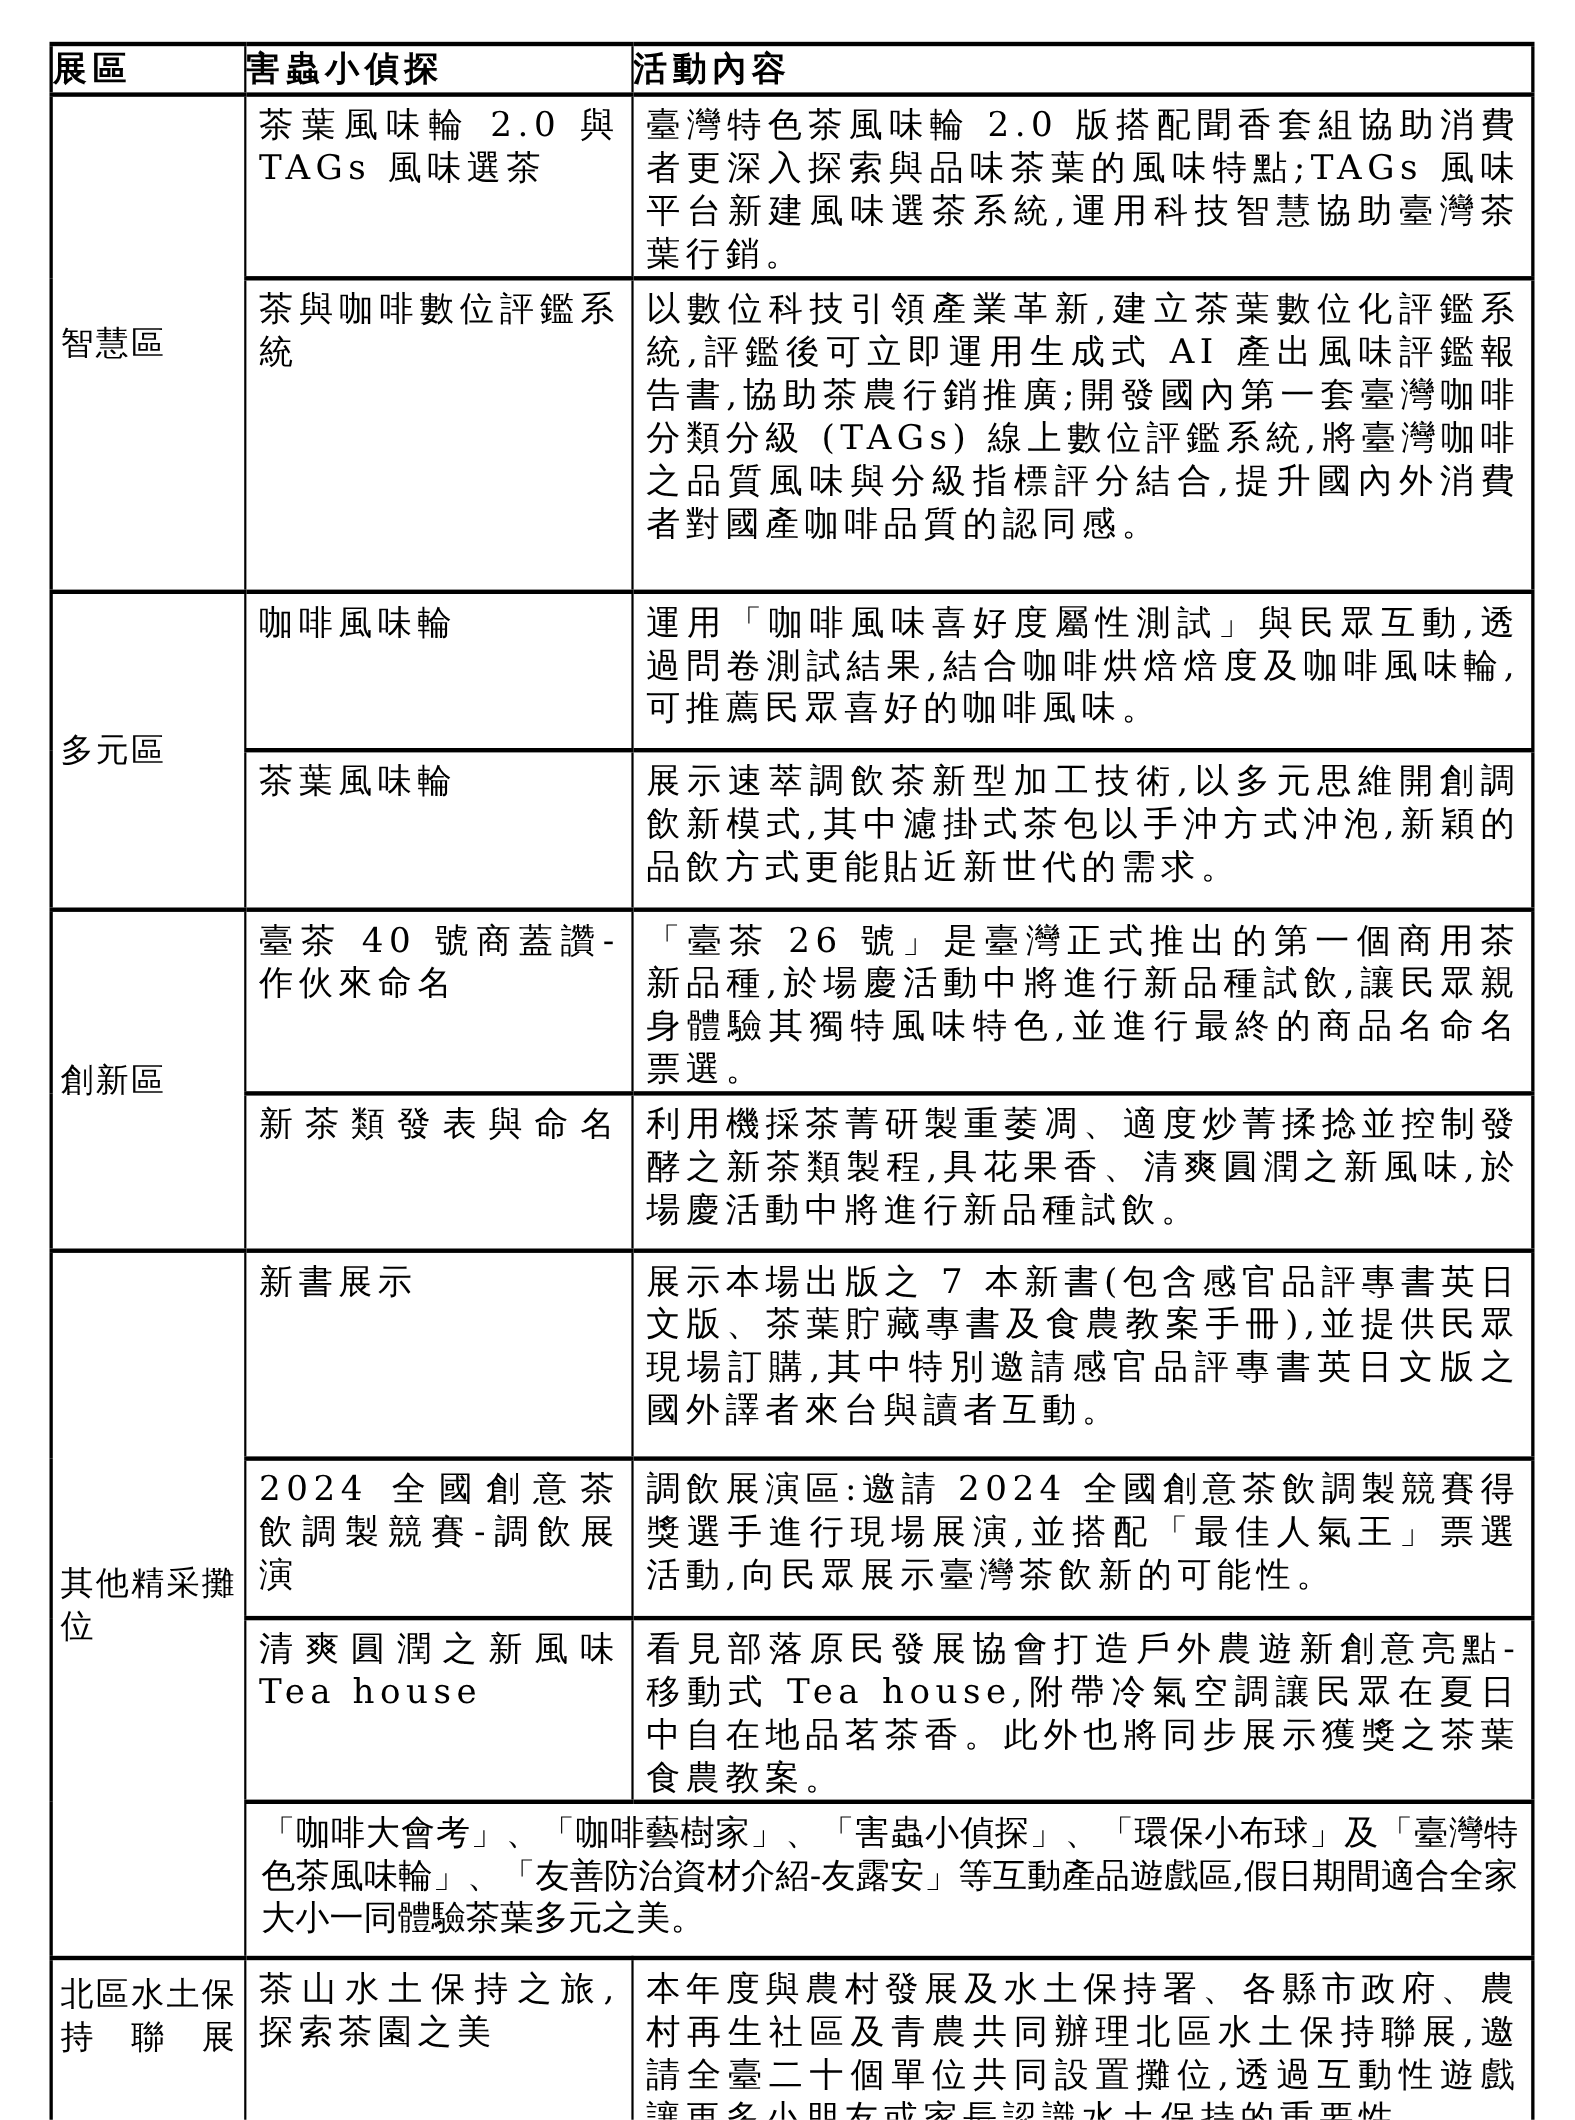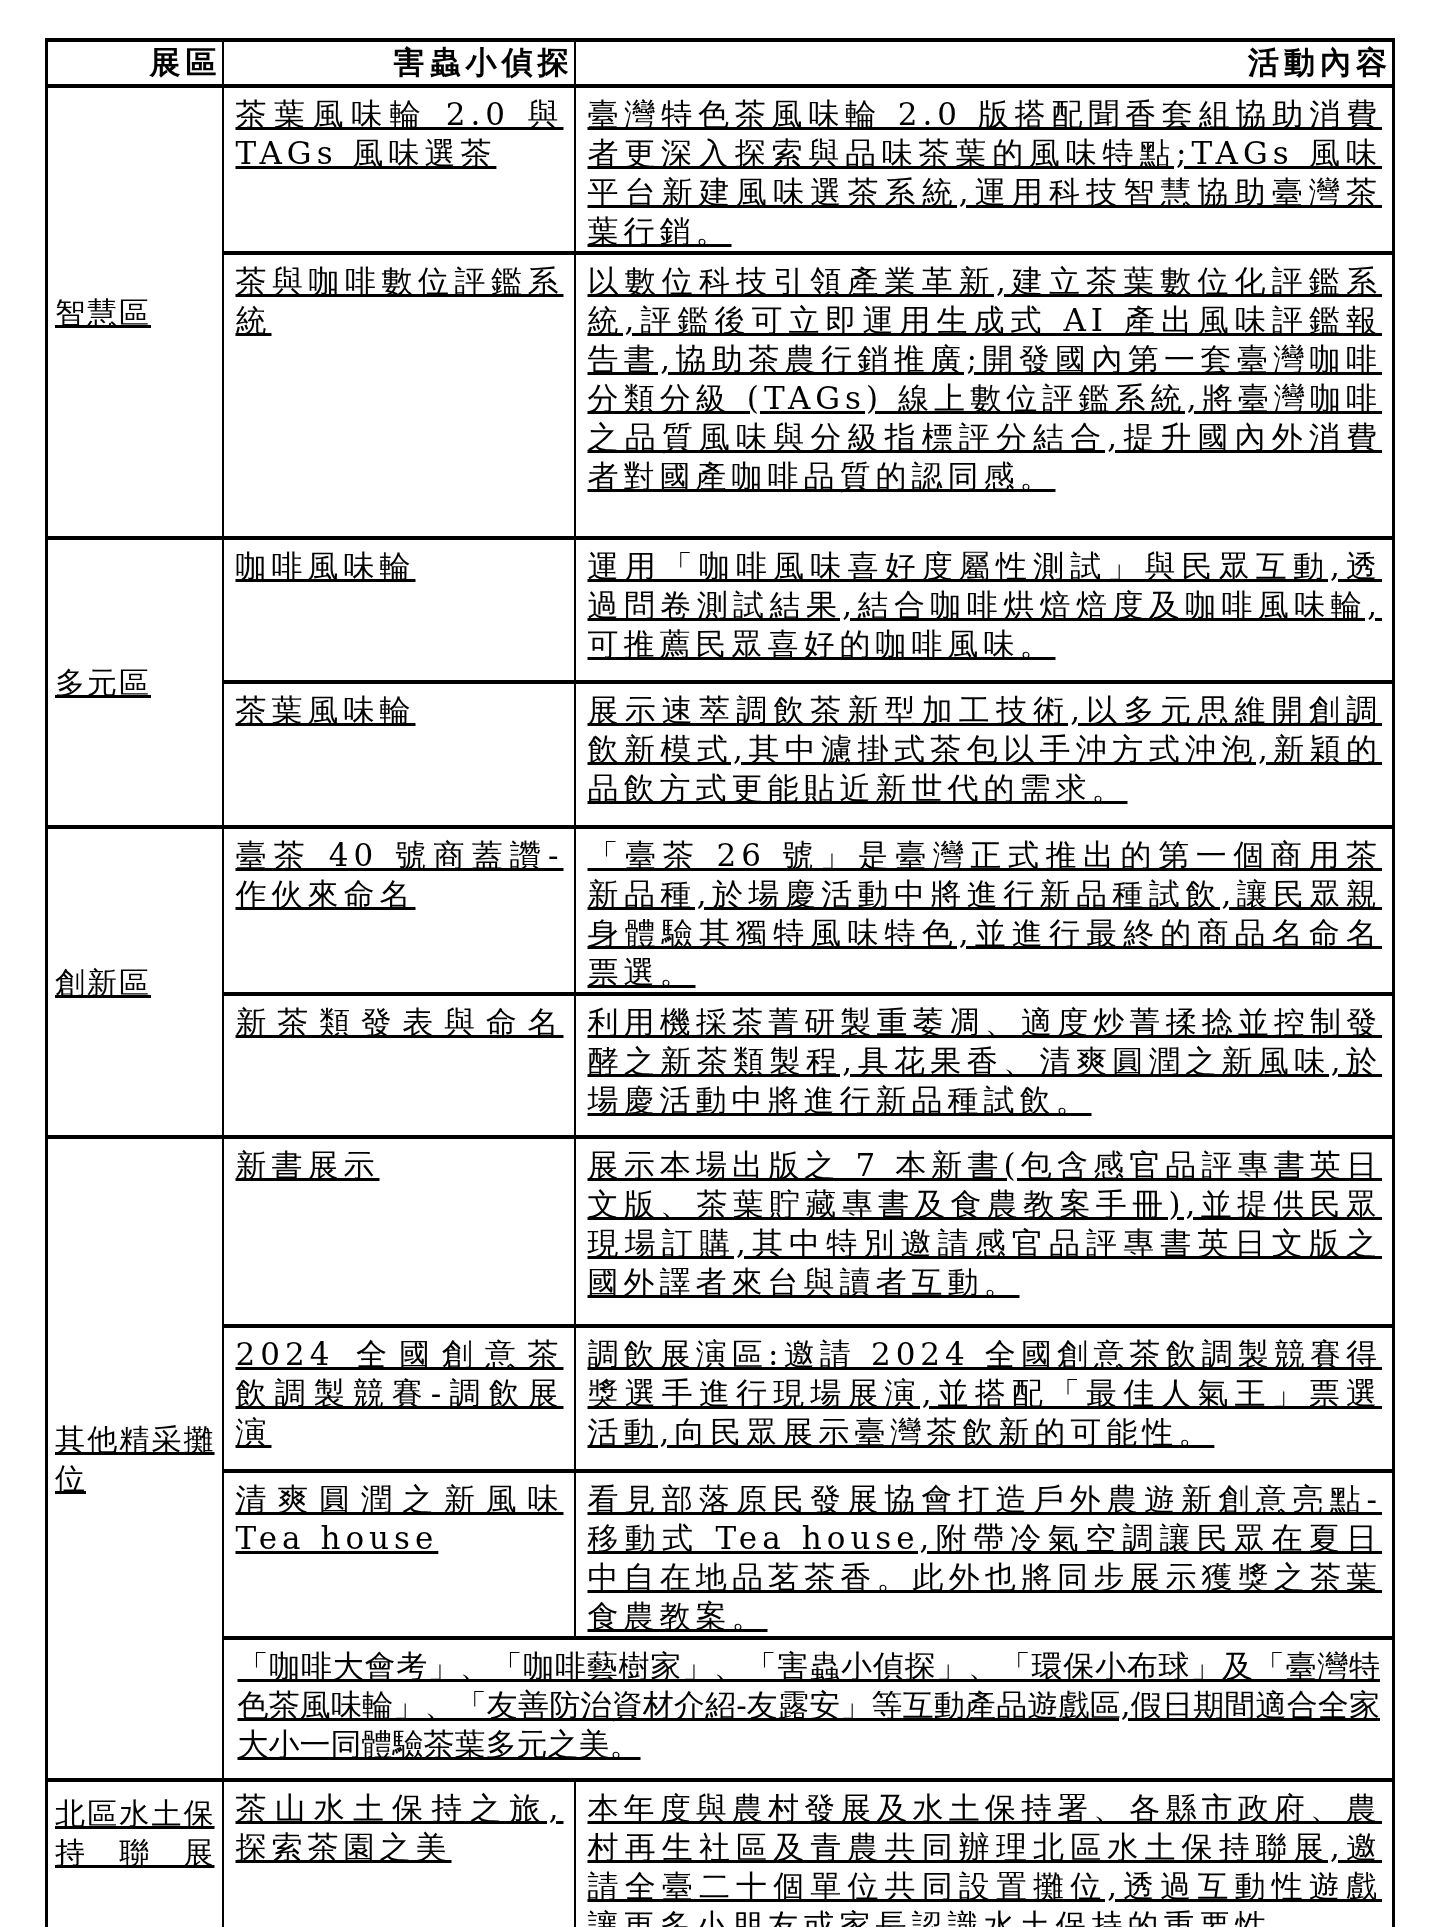--- a/index.html
+++ b/index.html
@@ -30,33 +30,32 @@
     box-sizing: border-box;
     border-left: 2px solid #000;
     border-right: 2px solid #000;
     border-top: 4px solid #000;
     border-bottom: 4px solid #000;
     overflow: hidden;
   }
   .exhibit th {
     font-size: 31px;
     font-weight: bold;
-    text-align: right;
+    text-align: left;
     vertical-align: middle;
     letter-spacing: 5px;
     padding: 0;
   }
   .exhibit td {
     font-size: 31px;
     line-height: 39px;
     letter-spacing: 5px;
     vertical-align: top;
     text-align: justify;
     padding: 7px 10px 0 12px;
-    text-decoration: underline;
   }
   td.area {
     font-size: 30px;
     letter-spacing: 1px;
     padding: 4px 7px;
   }
   td.area.center {
     vertical-align: middle;
     letter-spacing: 2px;
   }

